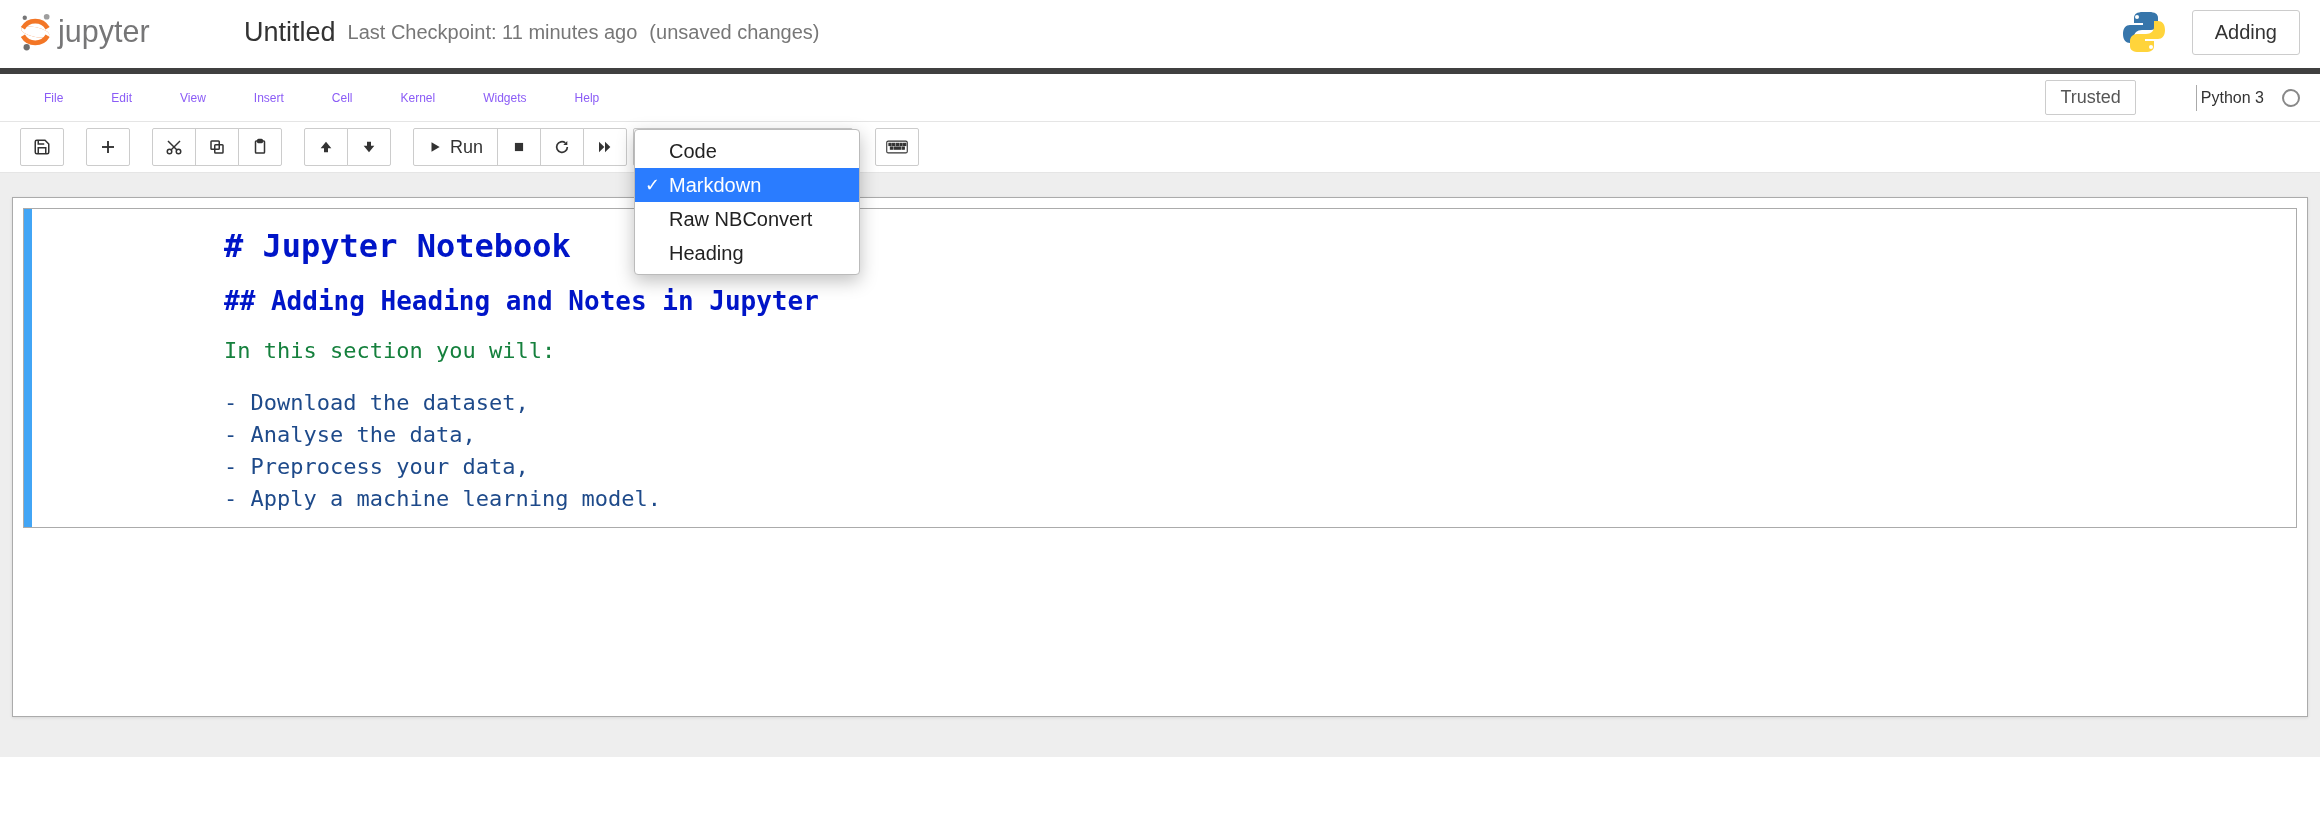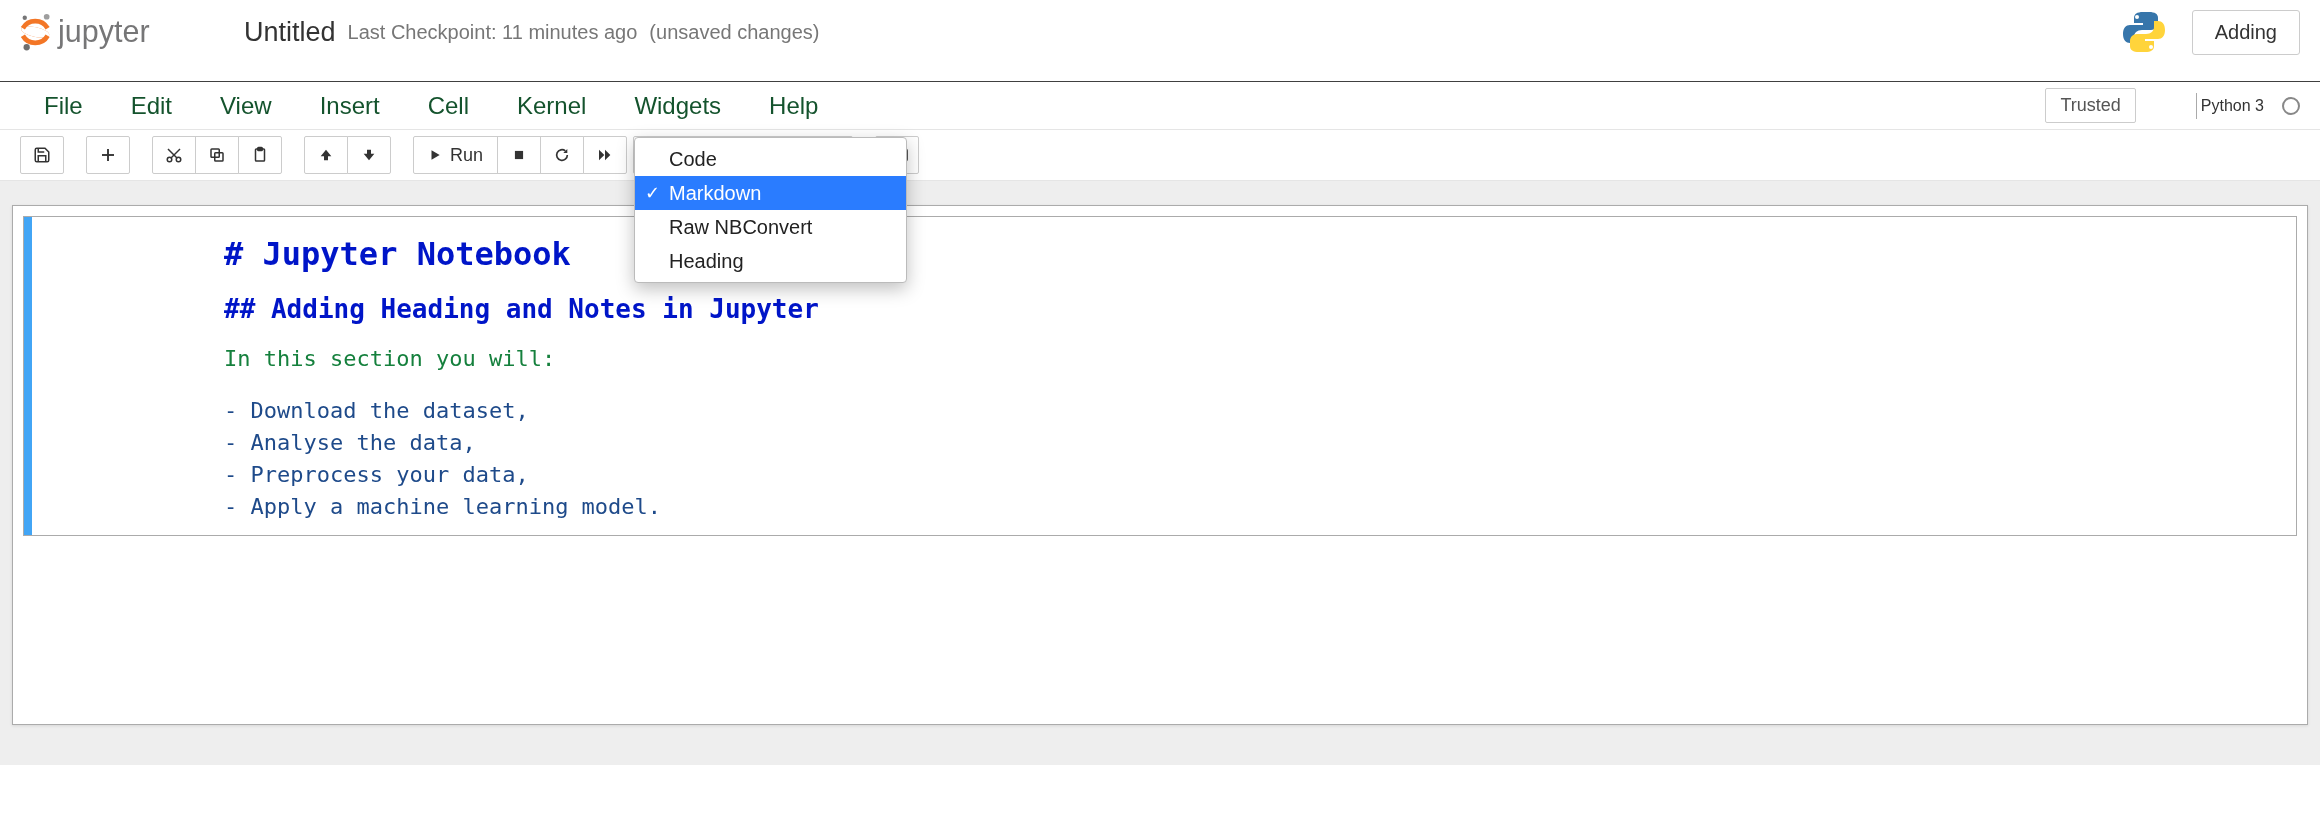--- a/index.html
+++ b/index.html
@@ -7,22 +7,22 @@
     font-family: "Helvetica Neue", Helvetica, Arial, sans-serif;
     font-size: 14px;
     color: #333;
     background: #fff;
     width: 2320px;
   }
   
   .header {
     display: flex;
     align-items: center;
-    padding: 8px 20px 25px 20px;
-    border-bottom: 1px solid #404040;
+    padding: 8px 20px 12px 20px;
+    border-bottom: 6px solid #404040;
   }
   .logo {
     display: flex;
     align-items: center;
     gap: 6px;
     margin-right: 24px;
   }
   .logo svg { width: 200px; height: 44px; }
   .title {
     font-size: 27px;
@@ -55,22 +55,22 @@
     display: flex;
     align-items: center;
     padding: 0 20px;
     height: 48px;
     border-bottom: 1px solid #e5e5e5;
     background: #fff;
     position: relative;
   }
   .menubar .menu-item {
     padding: 0 24px;
-    font-size: 24px;
-    color: #14532d;
+    font-size: 12px;
+    color: #8b5cf6;
     cursor: pointer;
     line-height: 48px;
   }
   .menubar-spacer { flex: 1; }
   .trusted {
     border: 1px solid #ccc;
     padding: 6px 14px;
     font-size: 18px;
     color: #555;
     border-radius: 2px;
@@ -130,21 +130,21 @@
   }
   
   .dropdown {
     position: absolute;
     top: 0px;
     left: 0;
     background: #fff;
     border: 1px solid #bbb;
     border-radius: 4px;
     box-shadow: 0 6px 18px rgba(0,0,0,0.25);
-    width: 273px;
+    width: 226px;
     padding: 4px 0;
     z-index: 100;
   }
   .dropdown-item {
     display: flex;
     align-items: center;
     padding: 4px 14px 4px 34px;
     font-size: 20px;
     color: #222;
     cursor: pointer;

